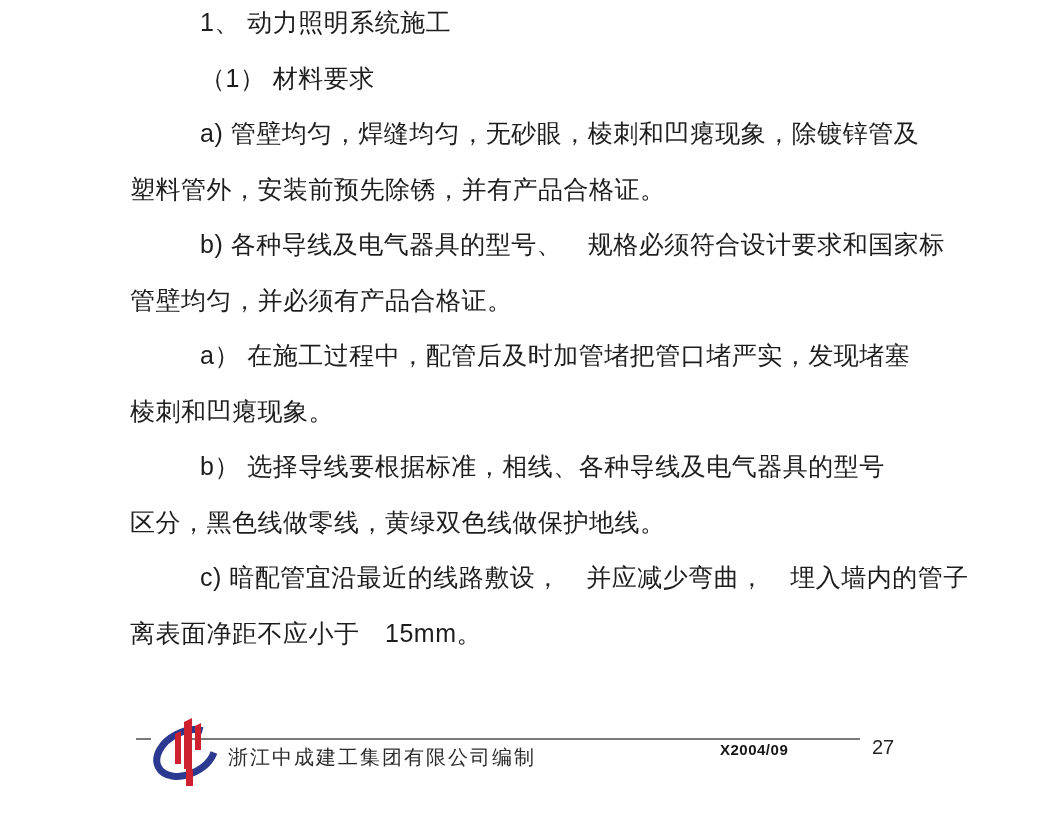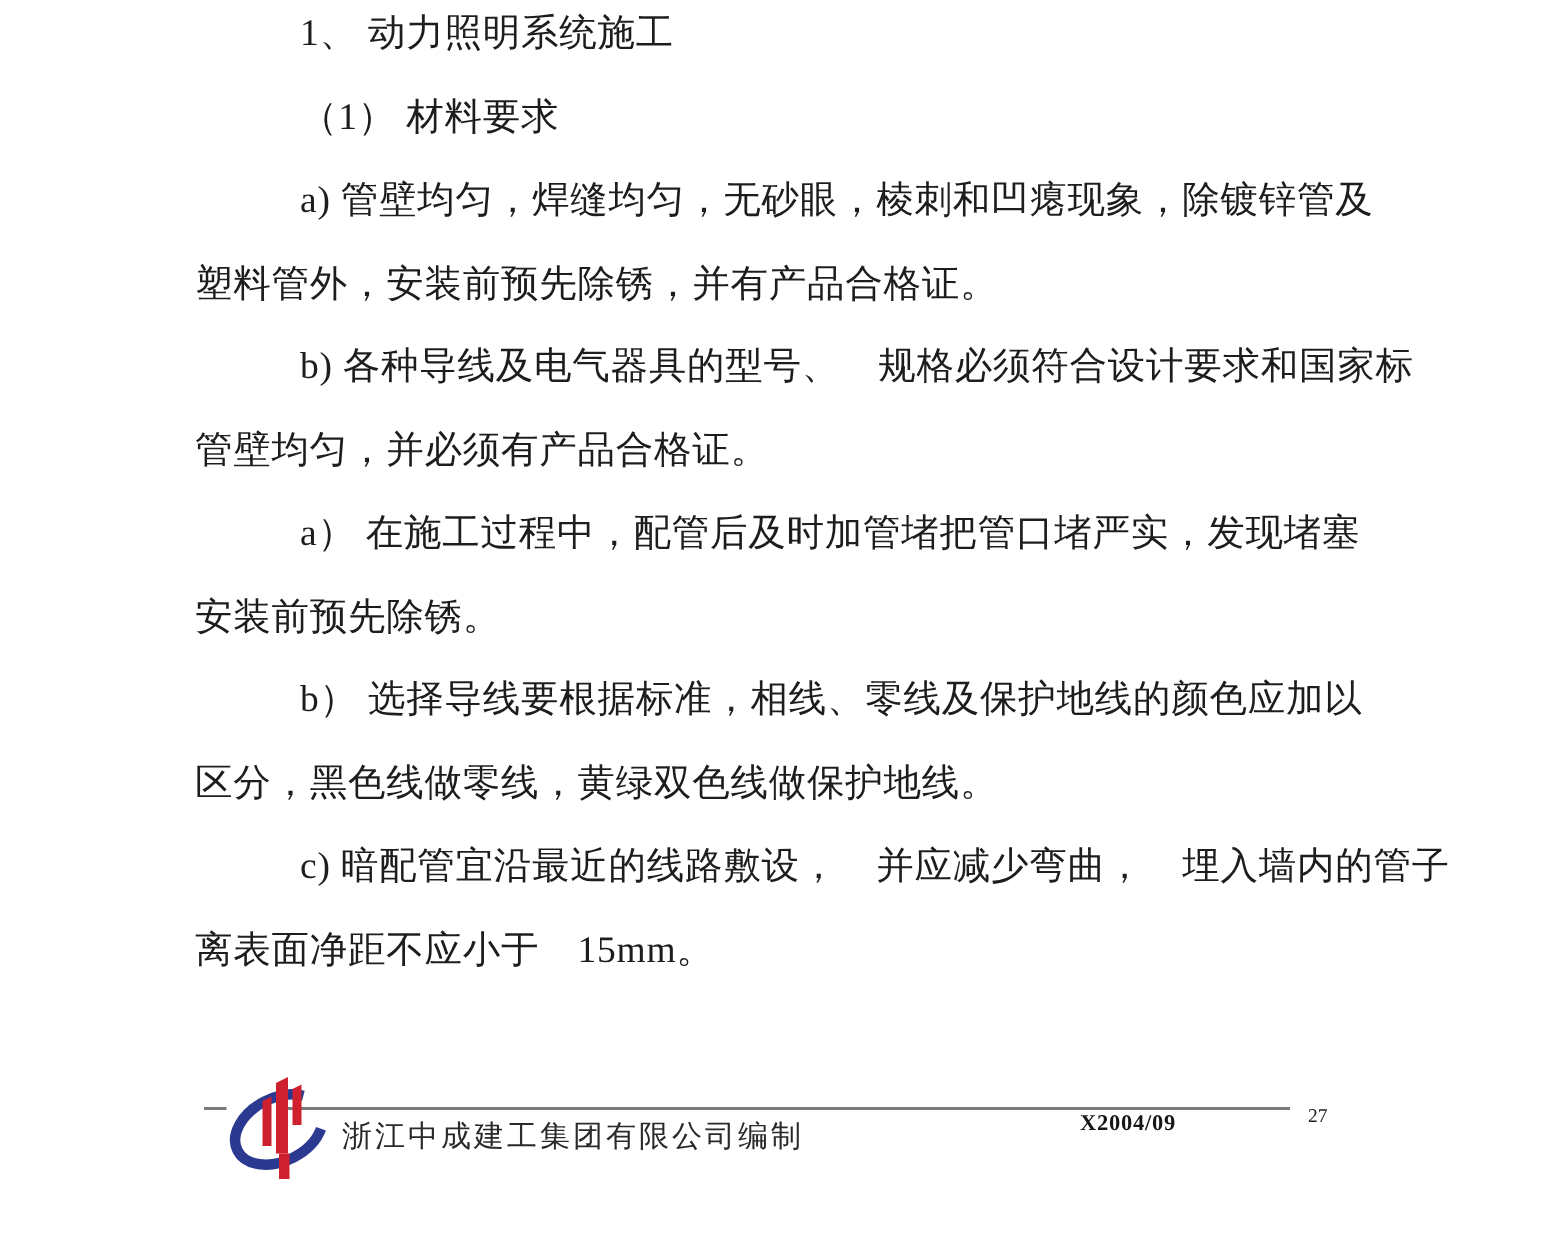--- a/index.html
+++ b/index.html
@@ -1,21 +1,21 @@
 <!DOCTYPE html>
 <html><head>
 <meta charset="utf-8">
 <style>
   html,body{margin:0;padding:0;background:#ffffff;}
   .page{
     position:relative;
     width:1045px;height:840px;
     background:#ffffff;
     overflow:hidden;
-    font-family:Liberation Serif, serif;
+    font-family:Liberation Sans, sans-serif;
     color:#1d1d1d;
   }
   
   .doc{
     position:absolute;
     left:130px;top:-5px;width:880px;
     font-size:25px;
   }
   .line{
     height:55.5px;line-height:55.5px;
@@ -32,38 +32,38 @@
     position:absolute;left:228px;top:744px;
     font-size:20px;color:#2a2a2a;letter-spacing:2px;
   }
   .doccode{
     position:absolute;left:720px;top:741px;width:140px;
     text-align:left;font-size:15px;font-weight:700;color:#161616;
     letter-spacing:0.5px;
   }
   .pagenum{
     position:absolute;left:872px;top:736px;
-    font-size:13px;color:#222222;
+    font-size:20px;color:#222222;
   }
 </style>
 </head>
 <body>
 
 <div class="page">
 
   <div class="doc">
     <div class="line indent">1、 动力照明系统施工</div>
     <div class="line indent">（1） 材料要求</div>
     <div class="line indent">a) 管壁均匀，焊缝均匀，无砂眼，棱刺和凹瘪现象，除镀锌管及</div>
     <div class="line">塑料管外，安装前预先除锈，并有产品合格证。</div>
     <div class="line indent">b) 各种导线及电气器具的型号、　规格必须符合设计要求和国家标</div>
     <div class="line">管壁均匀，并必须有产品合格证。</div>
     <div class="line indent">a） 在施工过程中，配管后及时加管堵把管口堵严实，发现堵塞</div>
-    <div class="line">安装前预先除锈。</div>
-    <div class="line indent">b） 选择导线要根据标准，相线、零线及保护地线的颜色应加以</div>
+    <div class="line">棱刺和凹瘪现象。</div>
+    <div class="line indent">b） 选择导线要根据标准，相线、各种导线及电气器具的型号</div>
     <div class="line">区分，黑色线做零线，黄绿双色线做保护地线。</div>
     <div class="line indent">c) 暗配管宜沿最近的线路敷设，　并应减少弯曲，　埋入墙内的管子</div>
     <div class="line">离表面净距不应小于　15mm。</div>
   </div>
 
   <div class="rule rule-dash"></div>
   <div class="rule rule-main"></div>
 
   <svg class="logo" viewBox="0 0 78 78" width="78" height="78">
     <g>

